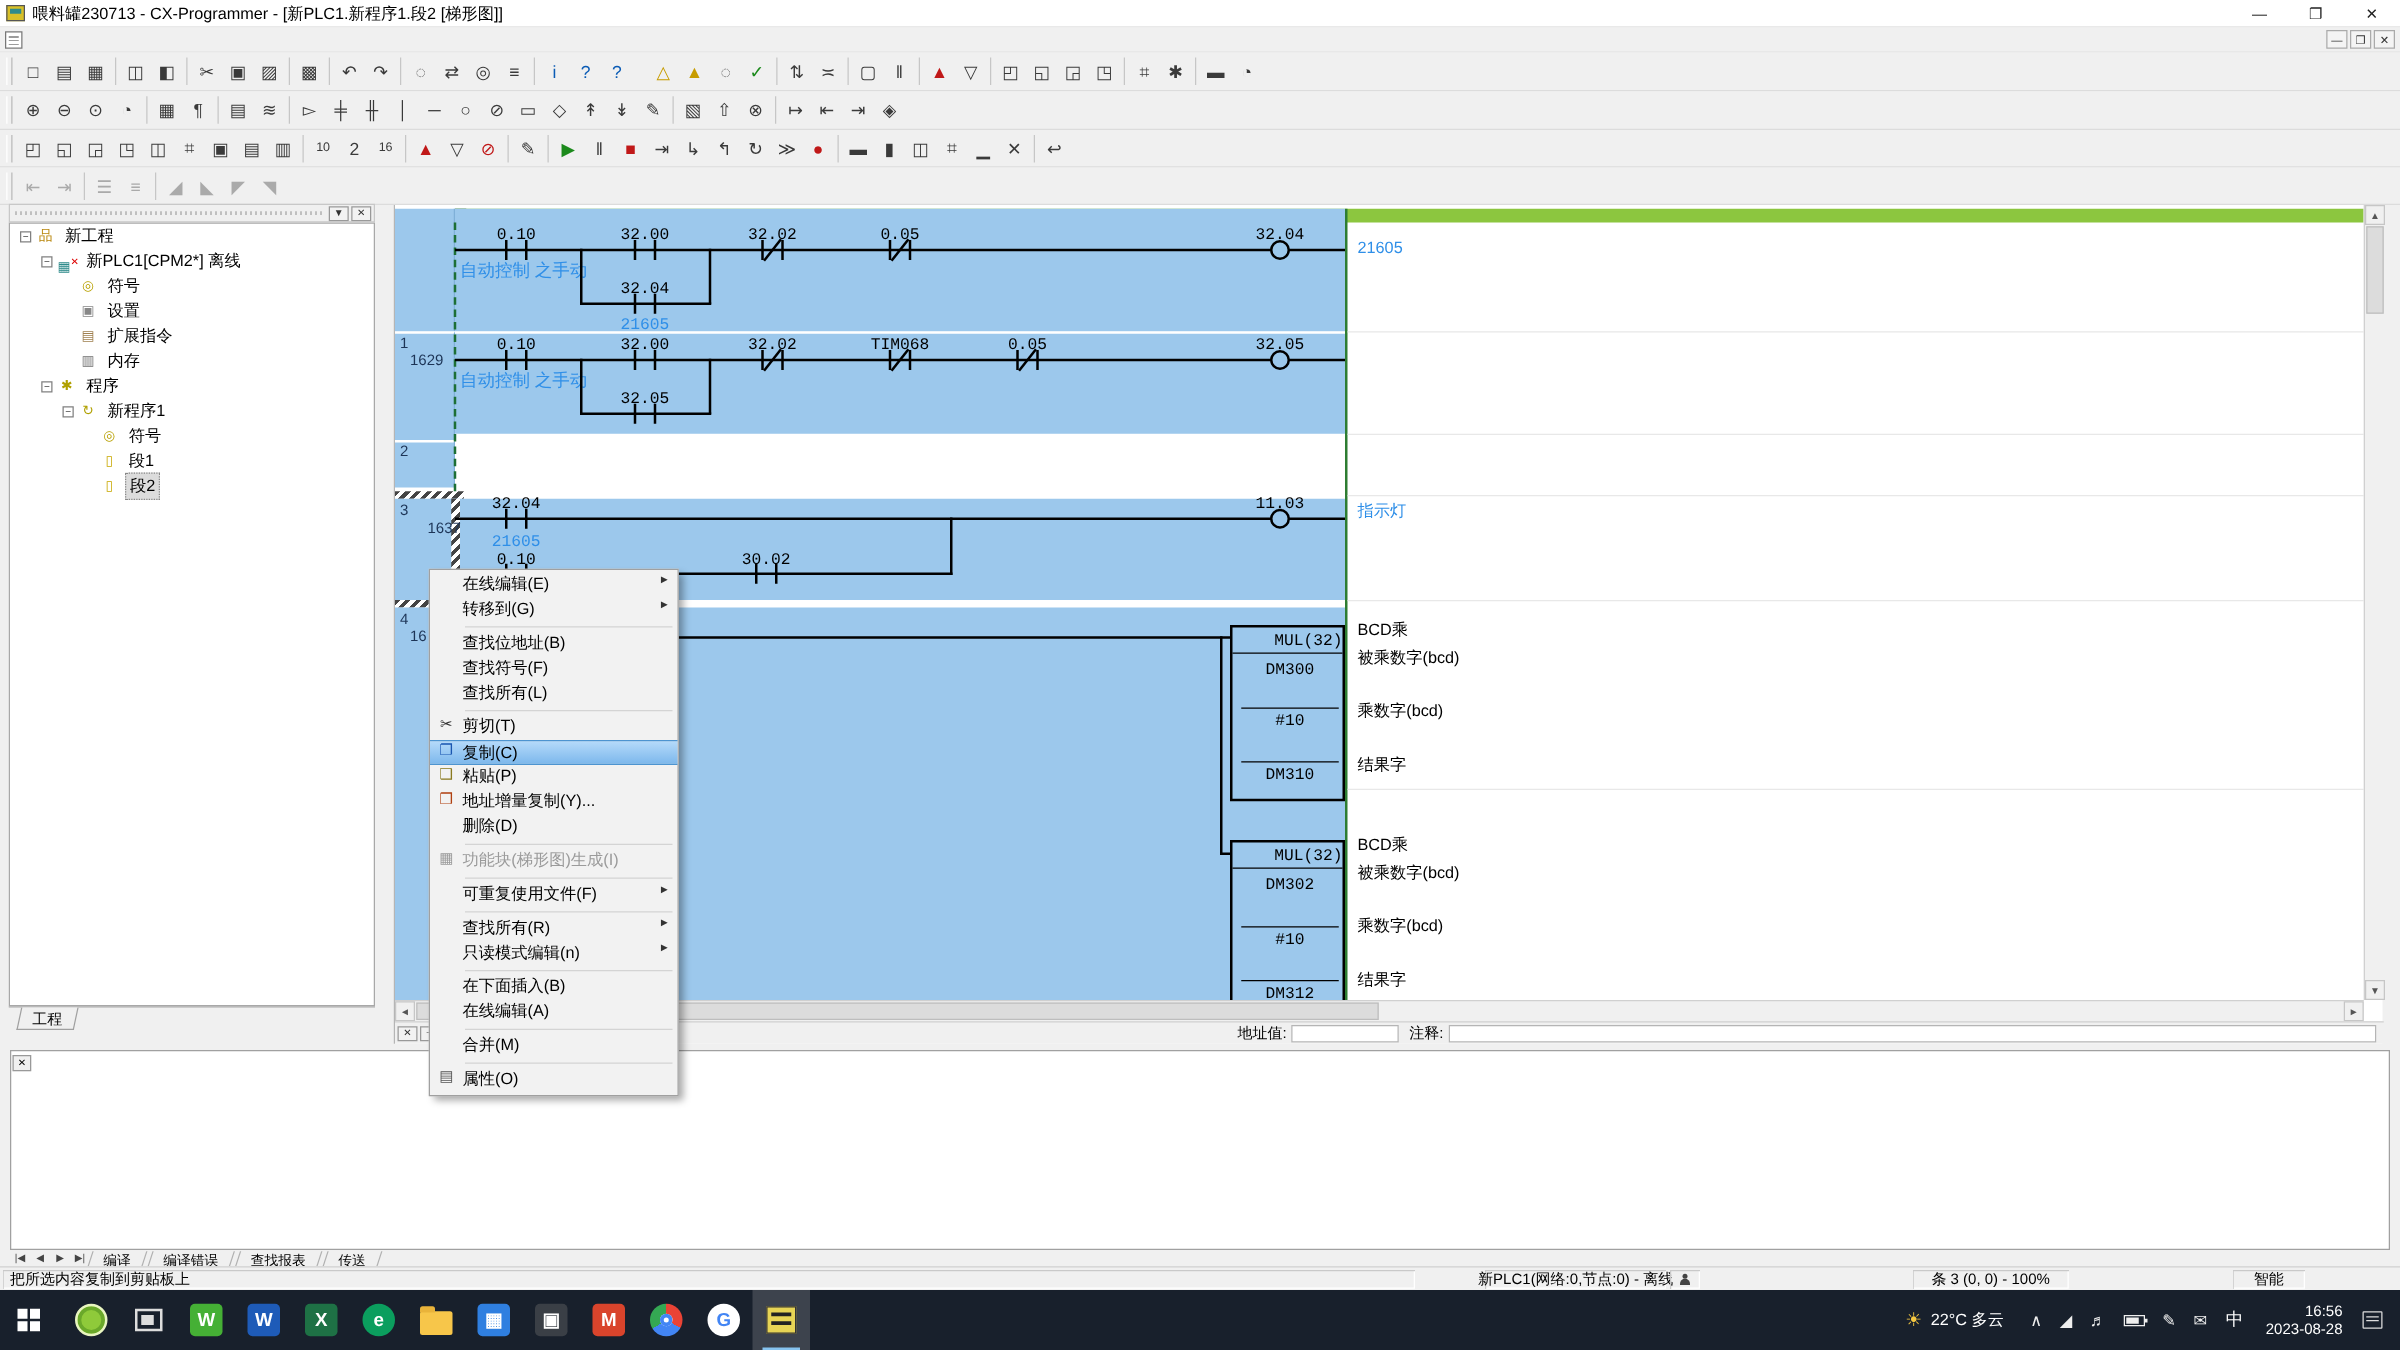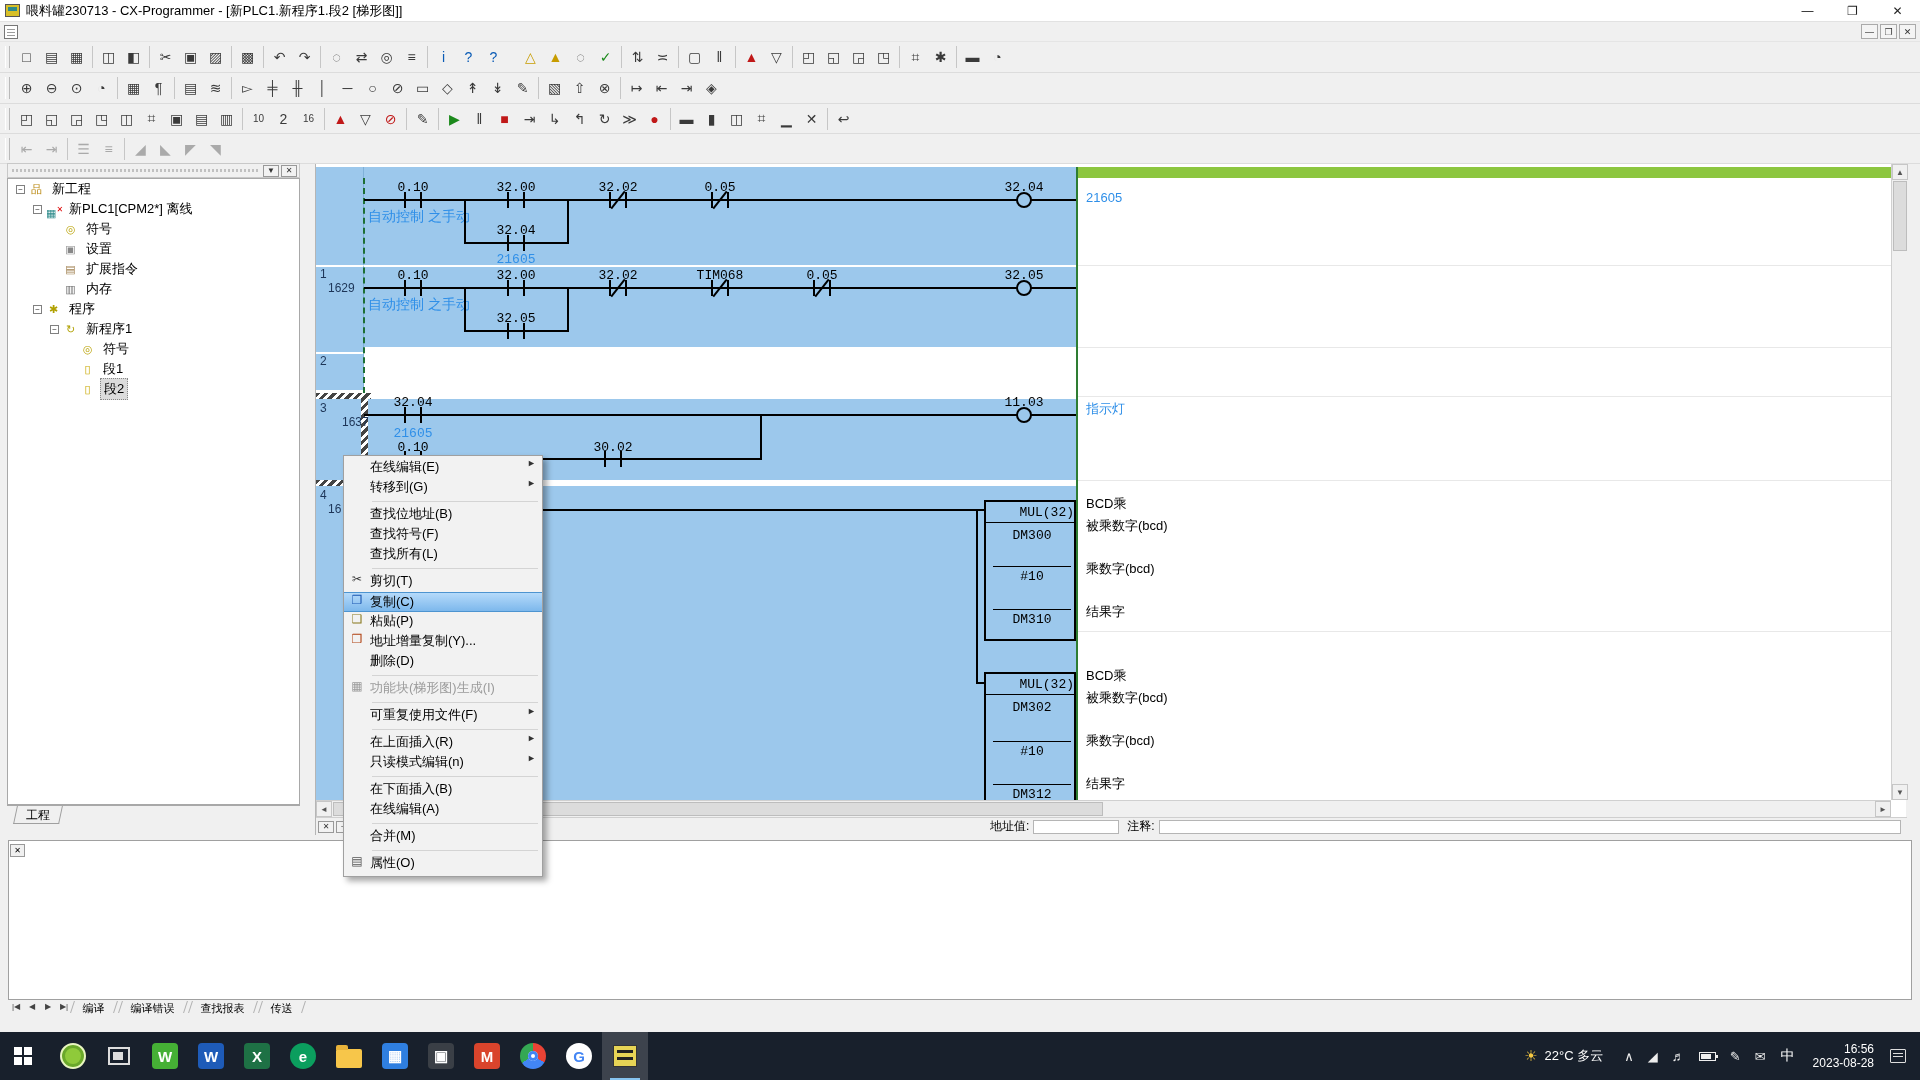--- a/index.html
+++ b/index.html
@@ -555,21 +555,21 @@
       </div>
       <div class="cmsep"></div>
       <div class="cmi">
         <span class="cico"></span>
         <span>可重复使用文件(F)</span>
         <span class="arrow">►</span>
       </div>
       <div class="cmsep"></div>
       <div class="cmi">
         <span class="cico"></span>
-        <span>在上面插入(R)</span>
+        <span>查找所有(R)</span>
         <span class="arrow">►</span>
       </div>
       <div class="cmi">
         <span class="cico"></span>
         <span>只读模式编辑(n)</span>
         <span class="arrow">►</span>
       </div>
       <div class="cmsep"></div>
       <div class="cmi">
         <span class="cico"></span>
@@ -597,20 +597,29 @@
       <span class="tnav">|◀</span>
       <span class="tnav">◀</span>
       <span class="tnav">▶</span>
       <span class="tnav">▶|</span>
       <span class="otab"><span>编译</span></span>
       <span class="otab"><span>编译错误</span></span>
       <span class="otab"><span>查找报表</span></span>
       <span class="otab"><span>传送</span></span>
     </div>
 
+  <div id="statusbar">
+    <div class="sbp" style="left:2px;width:1130px">把所选内容复制到剪贴板上</div>
+    <div class="sbp" style="left:1188px;width:145px;justify-content:center">新PLC1(网络:0,节点:0) - 离线</div>
+    <div class="sbp" style="left:1336px;width:24px;justify-content:center">
+        <span class="person"></span>
+      </div>
+    <div class="sbp" style="left:1530px;width:125px;justify-content:center">条 3 (0, 0) - 100%</div>
+    <div class="sbp" style="left:1786px;width:58px;justify-content:center">智能</div>
+  </div>
 
   <div id="taskbar">
     <div id="startbtn">
       <span class="winlogo">
           <i></i>
           <i></i>
           <i></i>
           <i></i>
         </span>
     </div>

